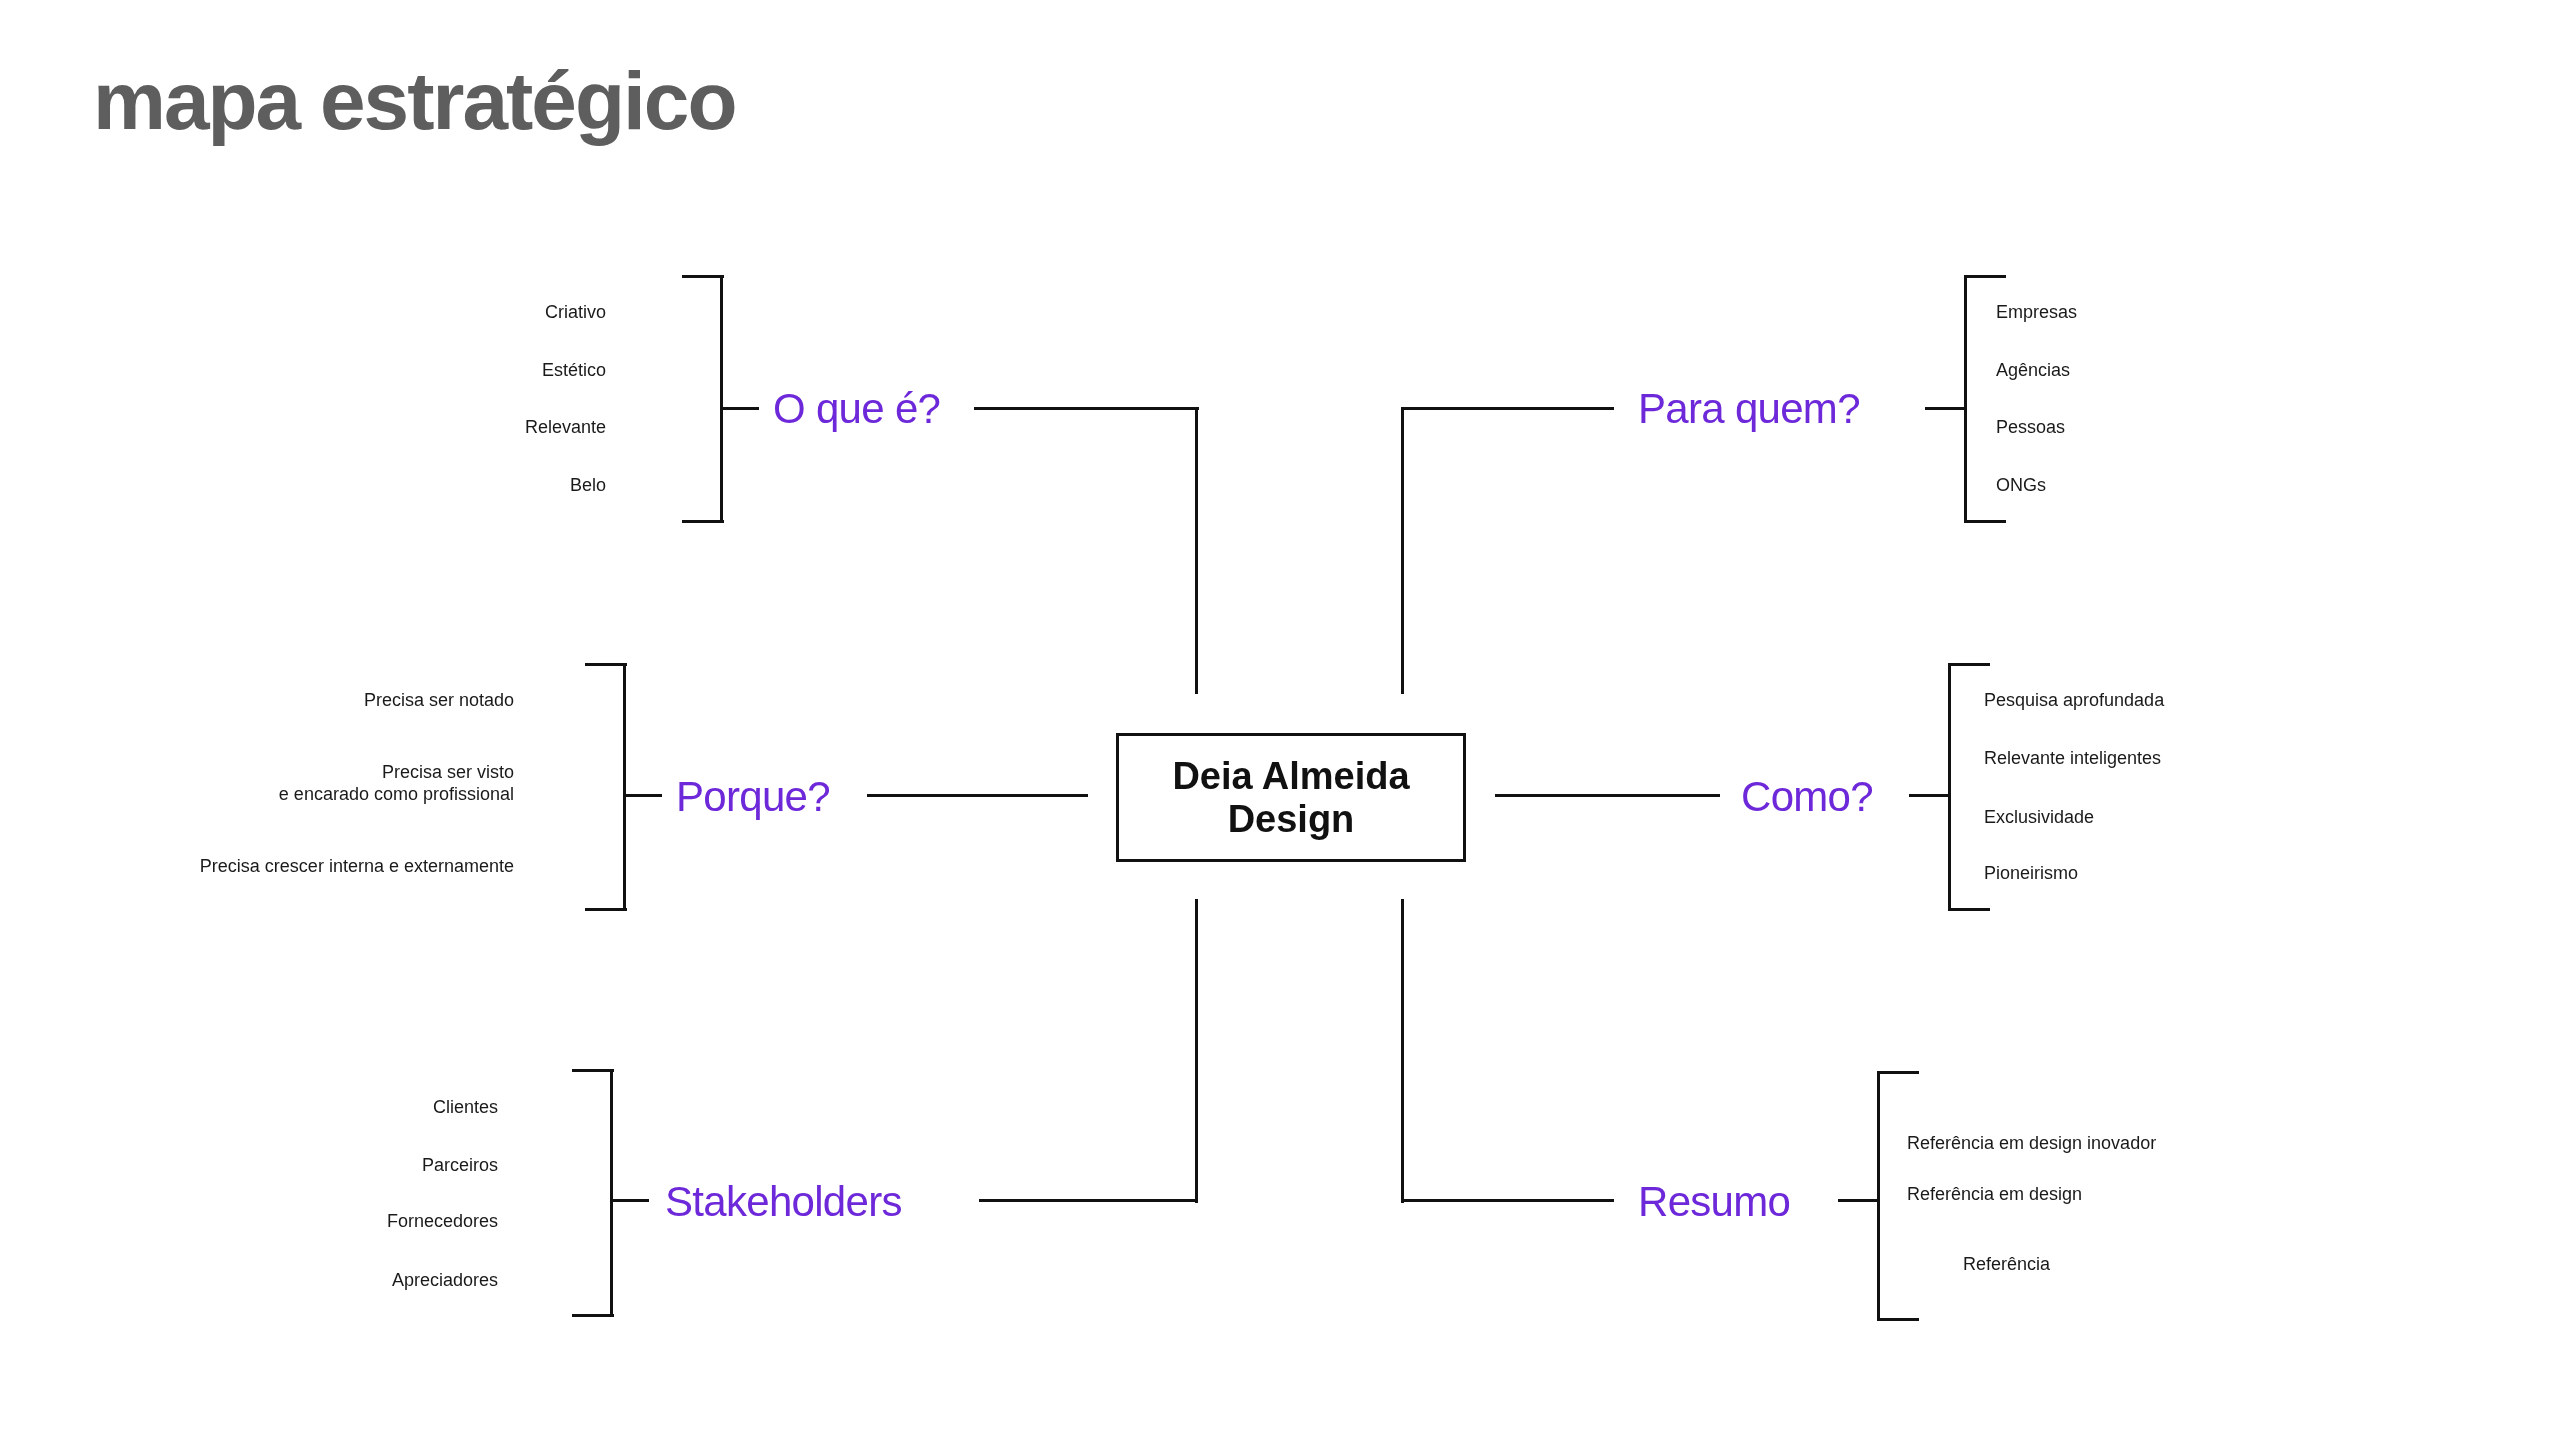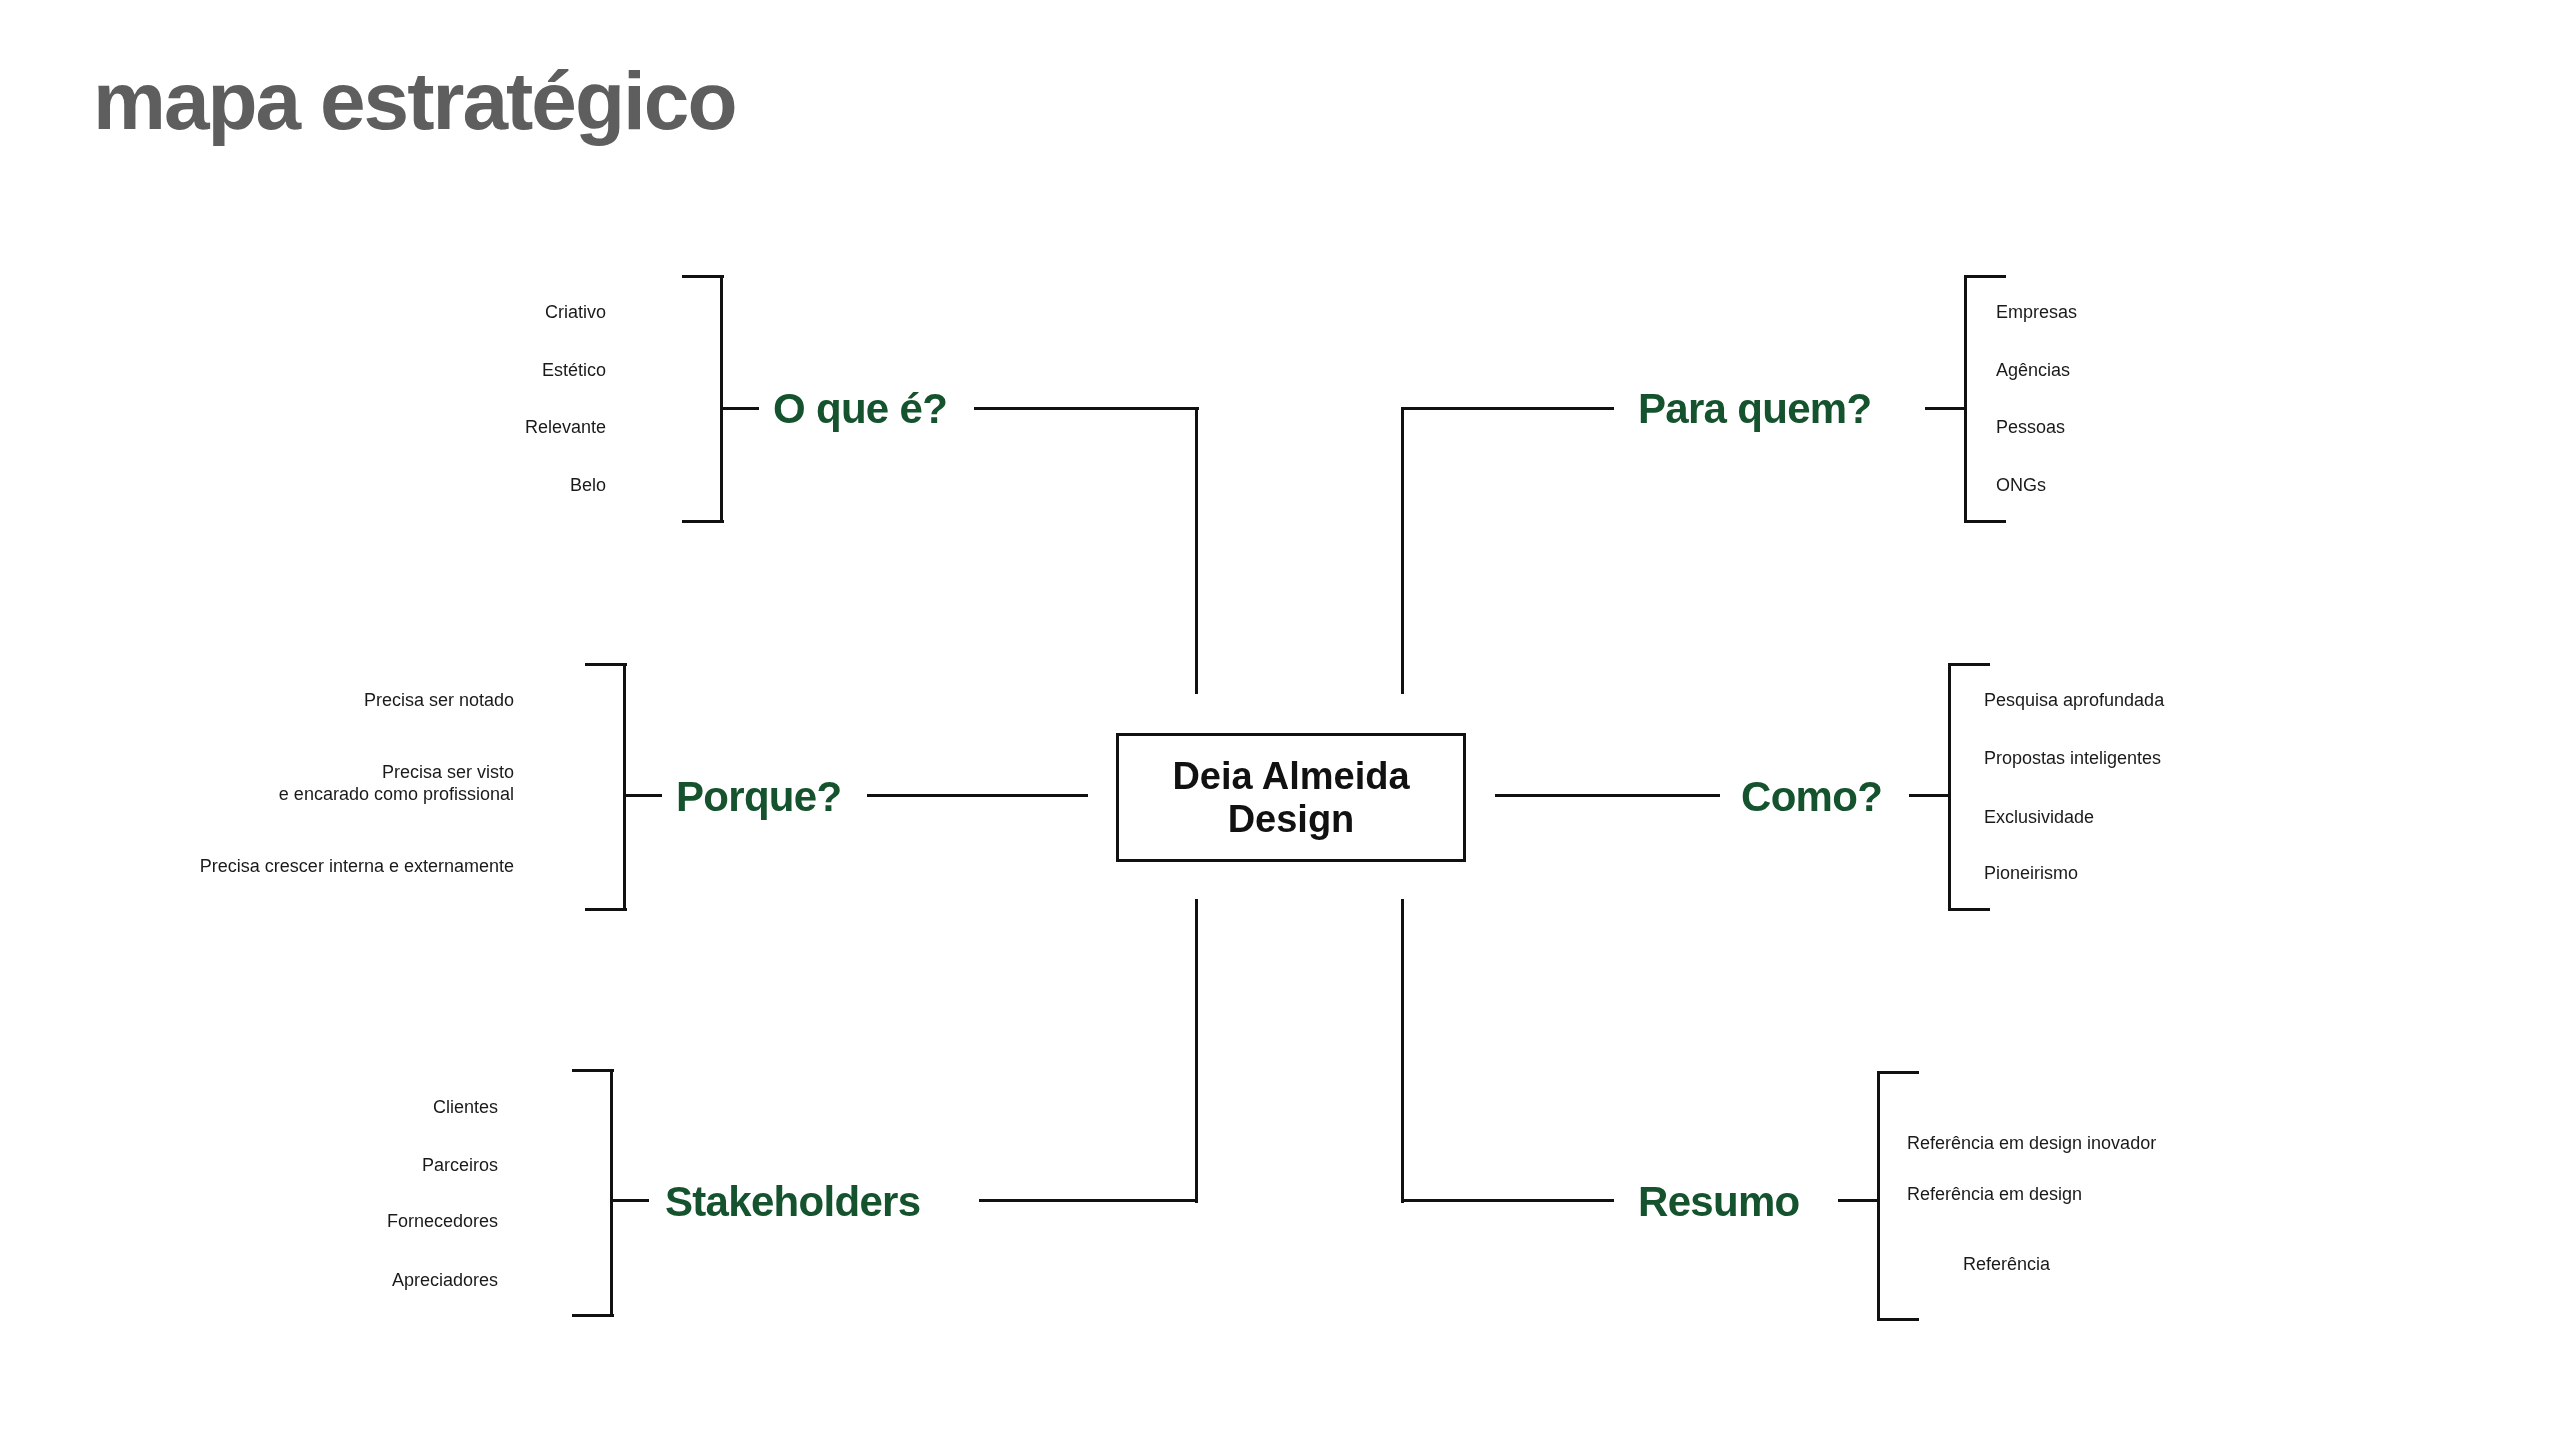--- a/index.html
+++ b/index.html
@@ -13,21 +13,21 @@
     font-size: 82px; font-weight: bold; letter-spacing: -2px;
     color: #5e5e5e; line-height: 1.2;
   }
 
   
   .ln { position: absolute; background: #111111; }
 
   
   .q-label {
     position: absolute; transform: translateY(-50%);
-    font-size: 42px; font-weight: bold; color: #14532d;
+    font-size: 42px; font-weight: normal; color: #6d28d9;
     white-space: nowrap; letter-spacing: -0.7px;
   }
 
   
   .item {
     position: absolute; transform: translateY(-50%);
     font-size: 18px; font-weight: normal; color: #1a1a1a;
     white-space: pre-line; line-height: 1.22;
   }
   .item.r { text-align: right; }
@@ -103,21 +103,21 @@
   <div class="ln" style="left:1495px;top:794px;width:225px;height:3.4px;"></div>
 
   <div class="q-label" style="left:1741px;top:797px;">Como?</div>
 
   <div class="ln" style="left:1909px;top:794px;width:39px;height:3.4px;"></div>
   <div class="ln" style="left:1948px;top:663px;width:3.4px;height:248px;"></div>
   <div class="ln" style="left:1948px;top:663px;width:42px;height:3.4px;"></div>
   <div class="ln" style="left:1948px;top:908px;width:42px;height:3.4px;"></div>
 
   <div class="item l" style="left:1984px;top:701px;">Pesquisa aprofundada</div>
-  <div class="item l" style="left:1984px;top:759px;">Propostas inteligentes</div>
+  <div class="item l" style="left:1984px;top:759px;">Relevante inteligentes</div>
   <div class="item l" style="left:1984px;top:818px;">Exclusividade</div>
   <div class="item l" style="left:1984px;top:874px;">Pioneirismo</div>
 
   <div class="ln" style="left:610px;top:1069px;width:3.4px;height:248px;"></div>
   <div class="ln" style="left:572px;top:1069px;width:42px;height:3.4px;"></div>
   <div class="ln" style="left:572px;top:1314px;width:42px;height:3.4px;"></div>
   <div class="ln" style="left:610px;top:1199px;width:39px;height:3.4px;"></div>
 
   <div class="q-label" style="left:665px;top:1202px;">Stakeholders</div>
 

